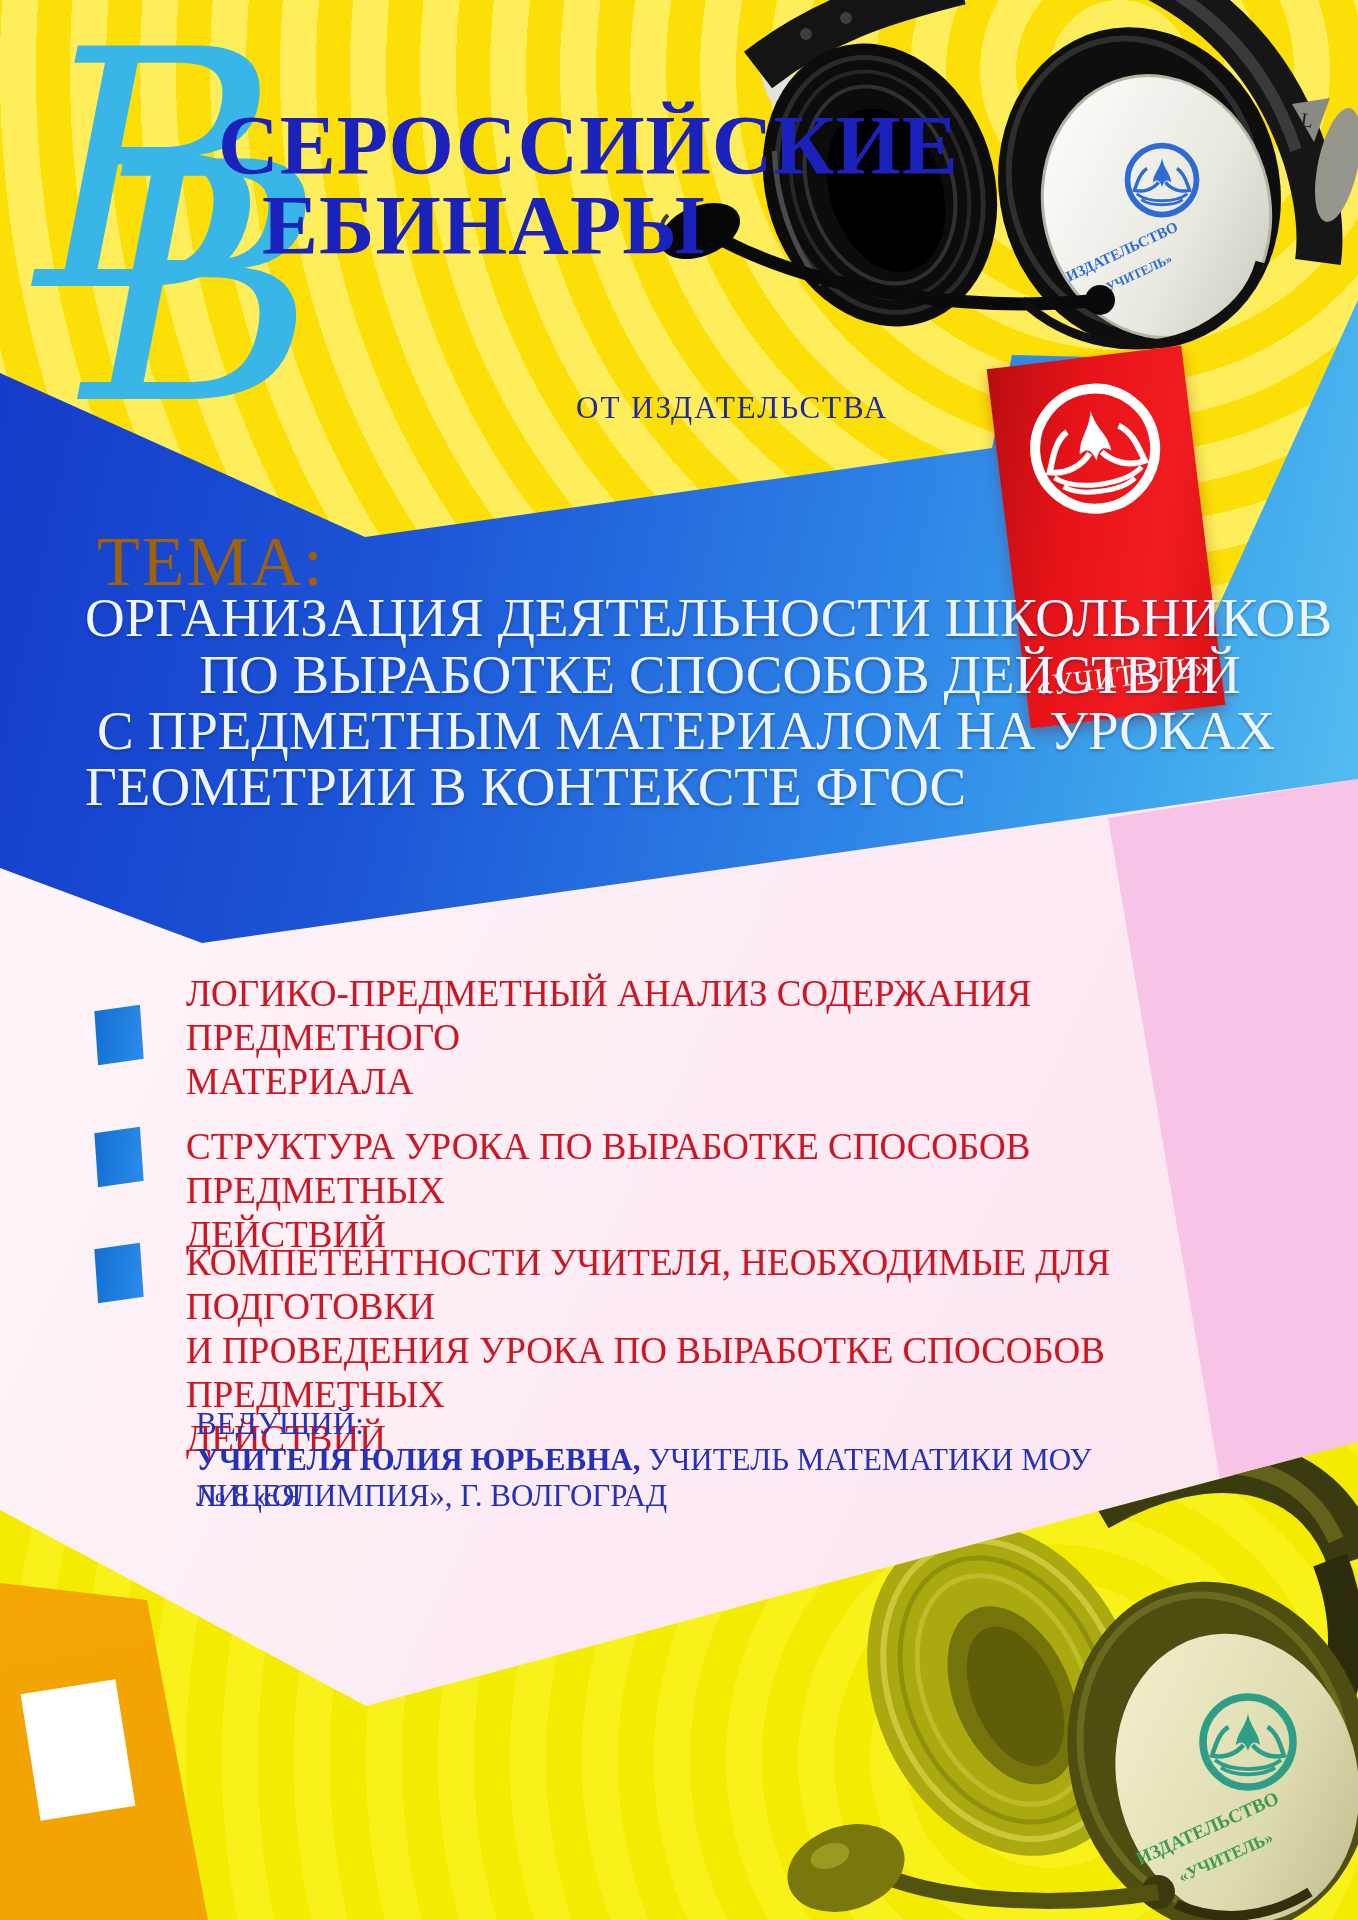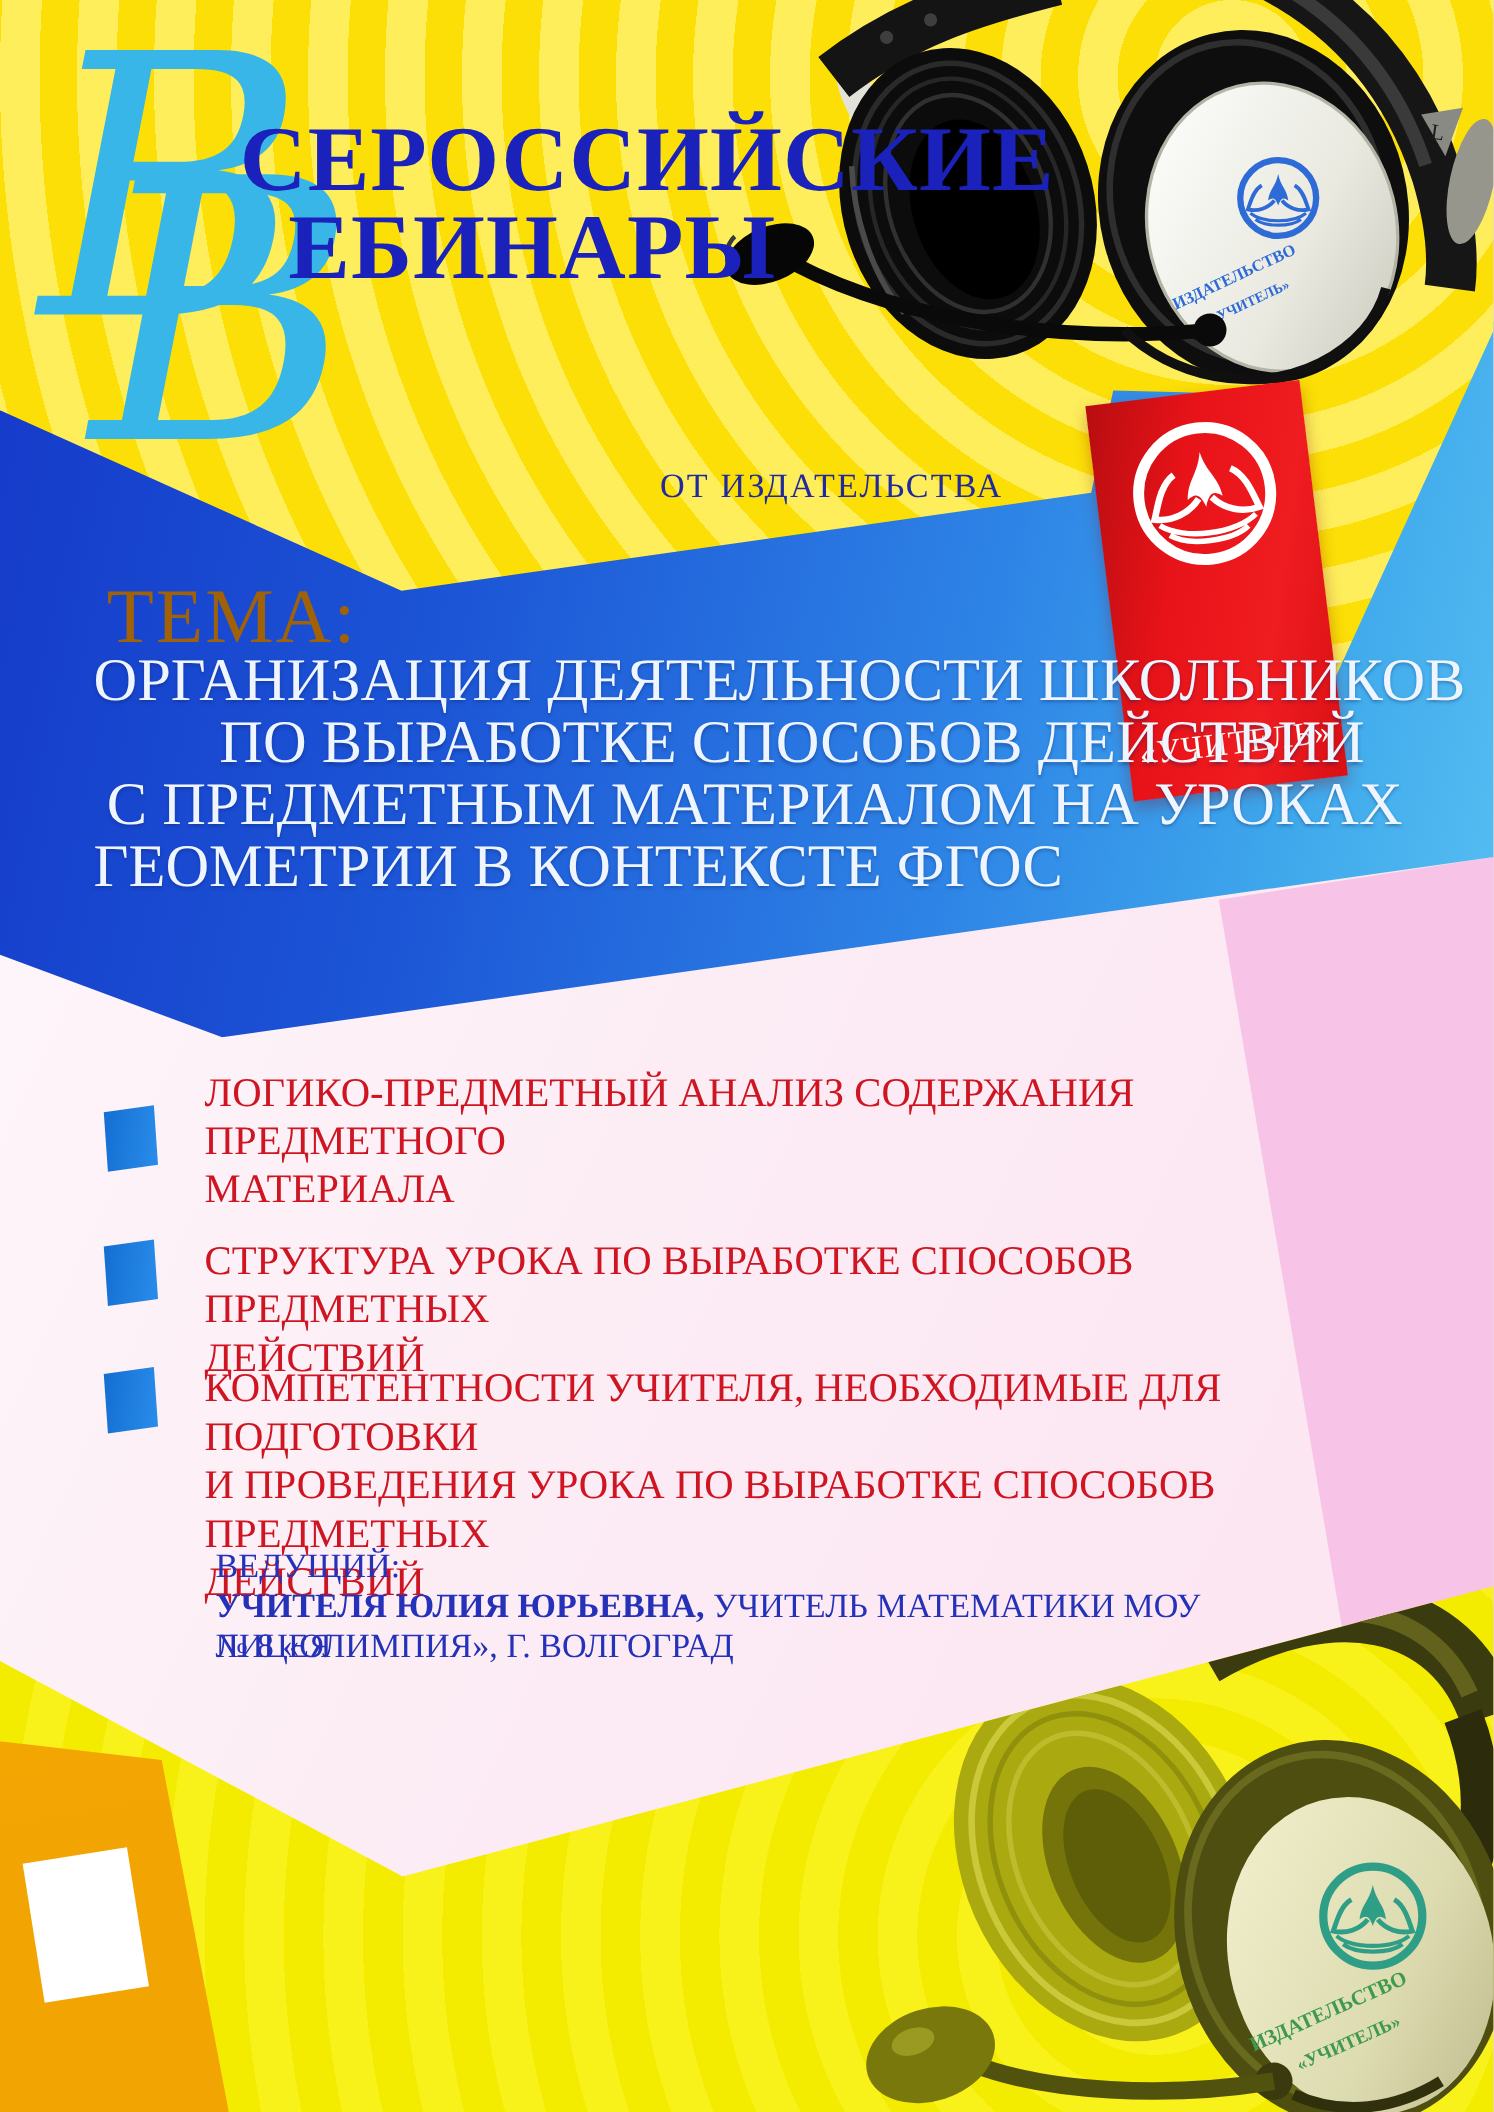--- a/index.html
+++ b/index.html
@@ -25,21 +25,21 @@
     clip-path:polygon(0px 1510px,366px 1706px,1358px 1442px,1358px 1920px,0px 1920px);}
   .orange-band{inset:0;background:linear-gradient(170deg,#ffc30a,#f2a402 80%);
     clip-path:polygon(0px 1583px,147px 1600px,208px 1920px,0px 1920px);}
   .white-card{left:30px;top:1686px;width:96px;height:128px;background:#fff;transform:rotate(-9deg);}
   
   .v-init{font-family:"DejaVu Serif",serif;font-style:italic;font-weight:400;
     font-size:330px;line-height:1;color:#38b6e8;}
   .v1{left:36px;top:7px;} .v2{left:82px;top:120px;}
   .brand-word{font-weight:700;color:#1b22bb;font-size:84px;line-height:1;letter-spacing:1px;}
   .w1{left:218px;top:104px;} .w2{left:262px;top:184px;}
-  .from-pub{left:600px;top:390px;font-size:31px;color:#202a9e;letter-spacing:2px;margin-top:34px;}
+  .from-pub{left:576px;top:390px;font-size:31px;color:#202a9e;letter-spacing:2px;}
   
   .red-tag{left:1008px;top:356px;width:196px;height:362px;transform:rotate(-7deg);
     background:linear-gradient(105deg,#b80d11 0%,#e81318 35%,#ef1c20 70%,#d91014 100%);
     box-shadow:0 6px 14px rgba(120,20,30,.35);}
   .tag-emblem{position:absolute;left:50%;top:26px;transform:translateX(-50%);}
   .tag-name{position:absolute;left:0;right:0;bottom:24px;text-align:center;
     color:#fff;font-size:30px;letter-spacing:1px;}
   
   .tema{left:97px;top:522px;font-size:70px;color:#a16207;letter-spacing:2px;}
   .title-line{left:85px;width:1270px;font-size:55px;line-height:56px;color:#eef5fe;

